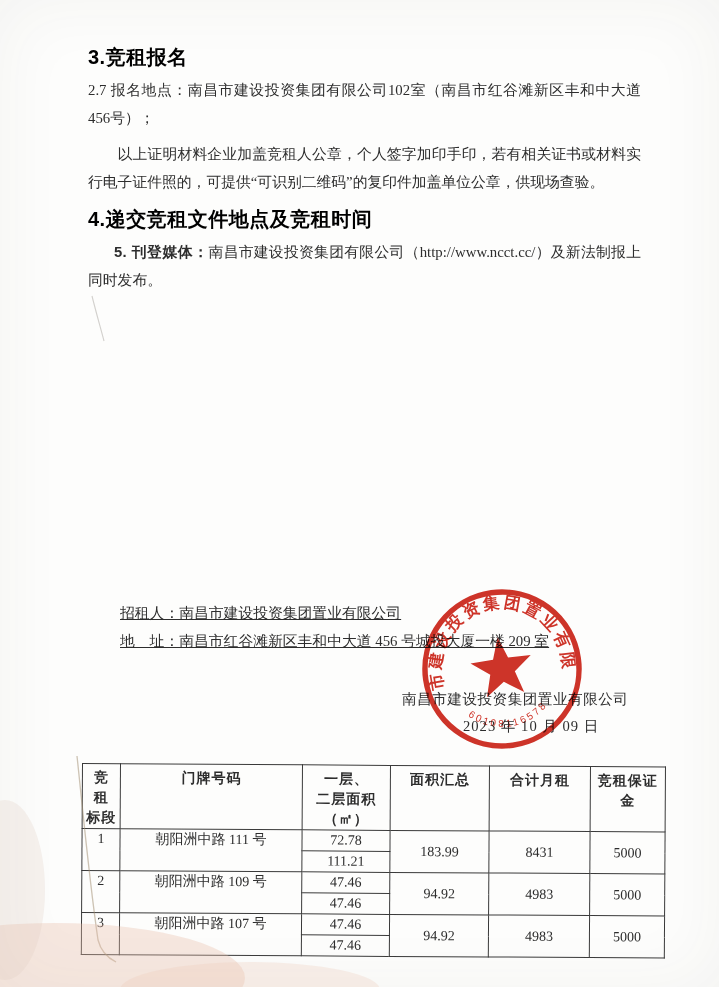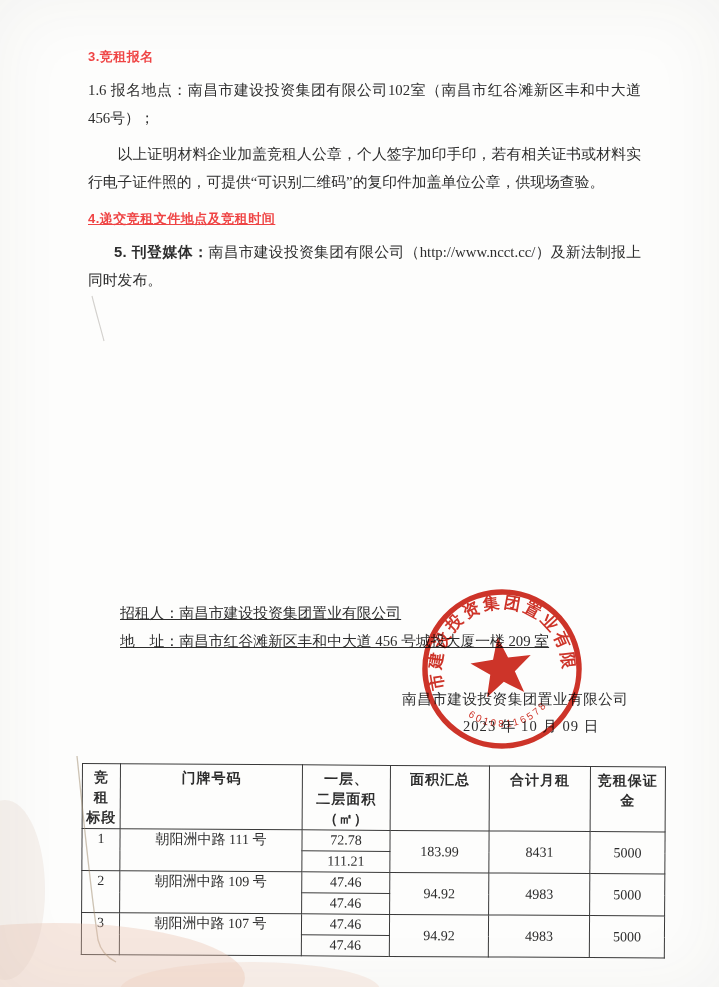--- a/index.html
+++ b/index.html
@@ -8,23 +8,23 @@
     position:relative; width:719px; height:987px; margin:0 auto;
     background:#fdfdfc; overflow:hidden;
     font-family:"Liberation Serif","DejaVu Serif",serif;
     color:var(--ink);
     box-shadow:inset 0 0 70px rgba(60,55,45,.05);
   }
   
   .doc{position:absolute; left:88px; top:46px; width:553px; font-size:14.8px; line-height:28px; text-align:justify;}
   .doc h3{
     font-family:"Liberation Sans","DejaVu Sans",sans-serif;
-    font-size:13px; line-height:22px; margin:0 0 8px 0; color:#ef4444; letter-spacing:.5px;
+    font-size:20px; line-height:22px; margin:0 0 8px 0; color:#000000; letter-spacing:.5px;
   }
-  .doc h3.gap{margin-top:12px;text-decoration:underline;}
+  .doc h3.gap{margin-top:12px;}
   .doc p{margin:8px 0; }
   .doc p.note{text-indent:2em;}
   .media-label{font-family:"Liberation Sans","DejaVu Sans",sans-serif; font-weight:700; letter-spacing:.3px;margin-left:26px;}
   
   .contact{position:absolute; left:120px; top:600px; font-size:14.8px; line-height:27.5px;}
   .contact div{margin-bottom:0;text-decoration:underline;}
   .sign-company{position:absolute; left:402px; top:690px; font-size:14.6px; letter-spacing:.5px;}
   .sign-date{position:absolute; left:463px; top:717px; font-size:14.6px; letter-spacing:1px;}
   
   .seal{
@@ -50,21 +50,21 @@
   
   .artifacts{position:absolute; inset:0; pointer-events:none; z-index:8;}
 </style>
 </head>
 <body>
 
 <div class="page">
 
   <div class="doc">
     <h3>3.竞租报名</h3>
-    <p>1.6 报名地点：南昌市建设投资集团有限公司102室（南昌市红谷滩新区丰和中大道456号）；</p>
+    <p>2.7 报名地点：南昌市建设投资集团有限公司102室（南昌市红谷滩新区丰和中大道456号）；</p>
     <p class="note">以上证明材料企业加盖竞租人公章，个人签字加印手印，若有相关证书或材料实行电子证件照的，可提供“可识别二维码”的复印件加盖单位公章，供现场查验。</p>
 
     <h3 class="gap">4.递交竞租文件地点及竞租时间</h3>
 
     <p><span class="media-label">5. 刊登媒体：</span><span>南昌市建设投资集团有限公司（http://www.ncct.cc/）及新法制报上同时发布。</span></p>
   </div>
 
   <div class="contact">
     <div>招租人：南昌市建设投资集团置业有限公司</div>
     <div>地　址：南昌市红谷滩新区丰和中大道 456 号城投大厦一楼 209 室</div>

